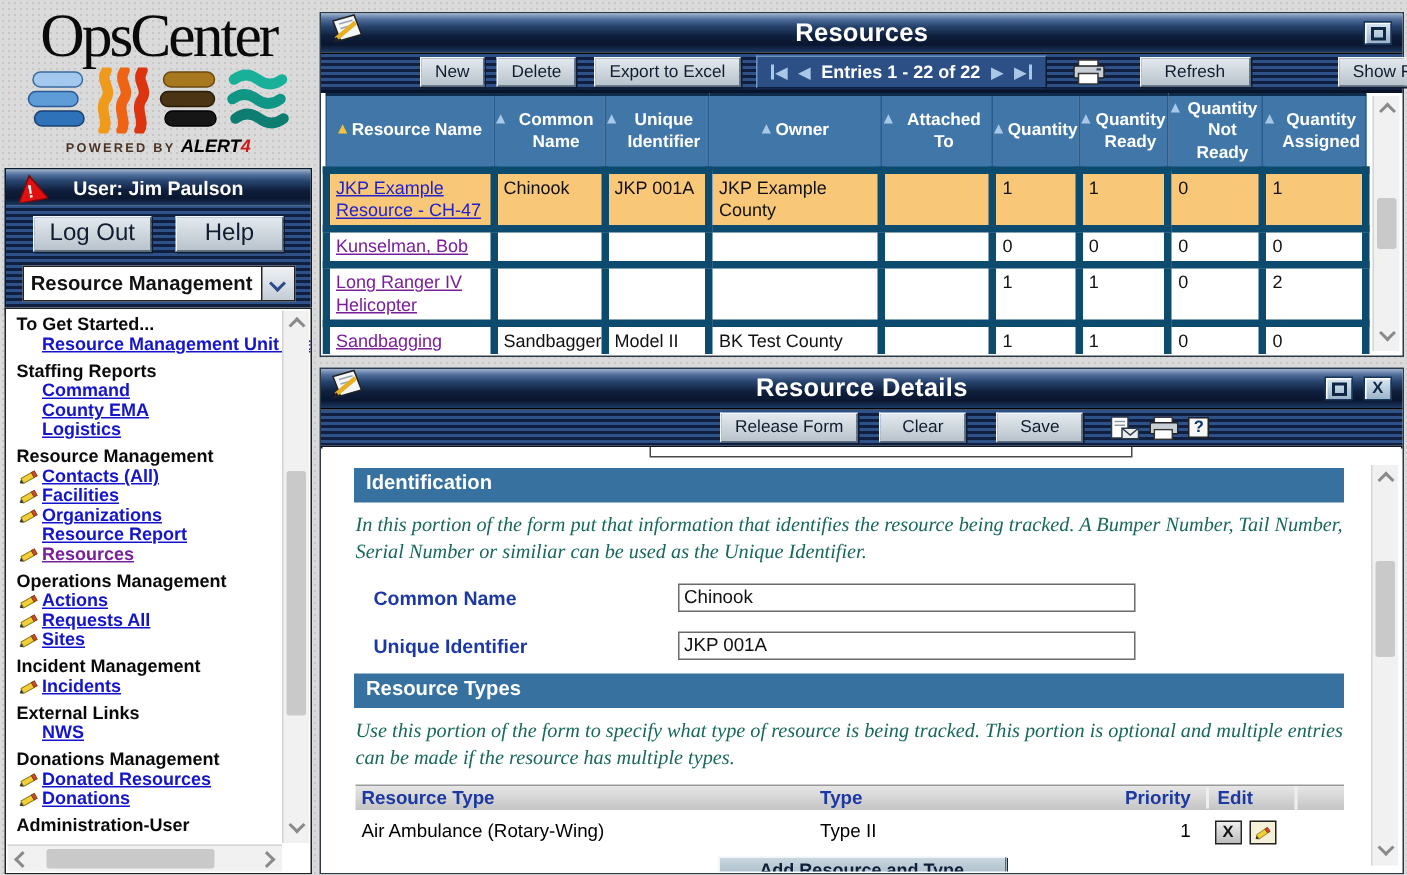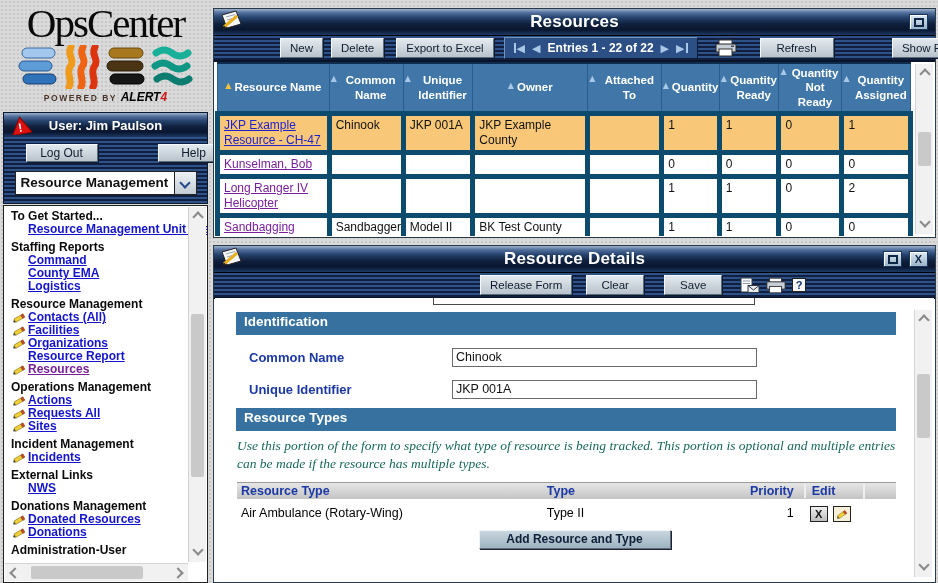--- a/index.html
+++ b/index.html
@@ -22,24 +22,24 @@
   
   .user-panel { position:absolute; left:3px; top:112px; width:205px; border:1px solid #0a1a30; }
   .titlebar-grad { background:linear-gradient(180deg,#9db2cd 0%,#54719e 14%,#27456f 32%,#0f1f3c 58%,#0a1630 80%,#1c3a63 100%); }
   .user-header { height:24px; display:flex; align-items:center; position:relative; }
   .user-header .utitle { position:absolute; left:0; right:0; text-align:center; color:#fff;
                           font-weight:bold; font-size:13px; }
   .user-header svg { margin-left:6px; z-index:1; }
   .stripes { background:repeating-linear-gradient(180deg,#2e5288 0px,#2e5288 2px,#101f40 2px,#101f40 4px); }
   .user-body { padding:7px 0 8px; }
   .btn-row { display:flex; justify-content:center; gap:16px; }
-  .gbtn { min-width:72px; height:18px; display:inline-flex; align-items:center; justify-content:center;
+  .gbtn { min-width:72px; height:24px; display:inline-flex; align-items:center; justify-content:center;
           background:linear-gradient(180deg,#e3e9ee,#b9c3cc); border:1px solid #5a6b7a;
           border-top-color:#f4f8fa; border-left-color:#f4f8fa; box-shadow:1px 1px 0 #0d1c33;
-          color:#101c30; font-size:12px; padding:0 10px; cursor:pointer;margin-left:44px; }
+          color:#101c30; font-size:16px; padding:0 10px; cursor:pointer; }
   .module-row { margin-top:9px; display:flex; justify-content:center; }
   .selectbox { width:182px; height:24px; background:#fff; border:1px solid #222; display:flex; align-items:stretch; }
   .sel-text { flex:1; font-weight:bold; font-size:13.5px; color:#111; padding:3px 0 0 5px; white-space:nowrap; overflow:hidden; }
   .sel-btn { width:22px; background:linear-gradient(180deg,#eef2f6,#c3ccd4); border-left:1px solid #222;
              display:flex; align-items:center; justify-content:center; cursor:pointer; }
 
   
   .nav { position:absolute; left:3px; top:205px; width:205px; height:378px; background:#fff;
          border:1px solid #222; overflow:hidden; padding:4px 0 0 7px; }
   .nav-title { font-weight:bold; font-size:12px; color:#0a0a0a; height:13px; line-height:13px; margin-top:5px; white-space:nowrap; }
@@ -602,20 +602,21 @@
           <rect x="2" y="5" width="20" height="8" rx="1" fill="#c8ced6" stroke="#222"></rect>
           <rect x="5" y="10" width="13" height="7" fill="#fff" stroke="#333"></rect>
         </svg>
       </span>
       <span class="small-ico help-ico">?</span>
     </div>
     <div class="dcontent">
       <div class="sliver"></div>
 
       <div class="section-bar">Identification</div>
+      <p class="desc">In this portion of the form put that information that identifies the resource being tracked. A Bumper Number, Tail Number, Serial Number or similiar can be used as the Unique Identifier.</p>
 
       <div class="form-row">
         <span class="form-label">Common Name</span>
         <input class="form-input" type="text" value="Chinook" style="">
       </div>
       <div class="form-row second">
         <span class="form-label">Unique Identifier</span>
         <input class="form-input" type="text" value="JKP 001A" style="">
       </div>
 

